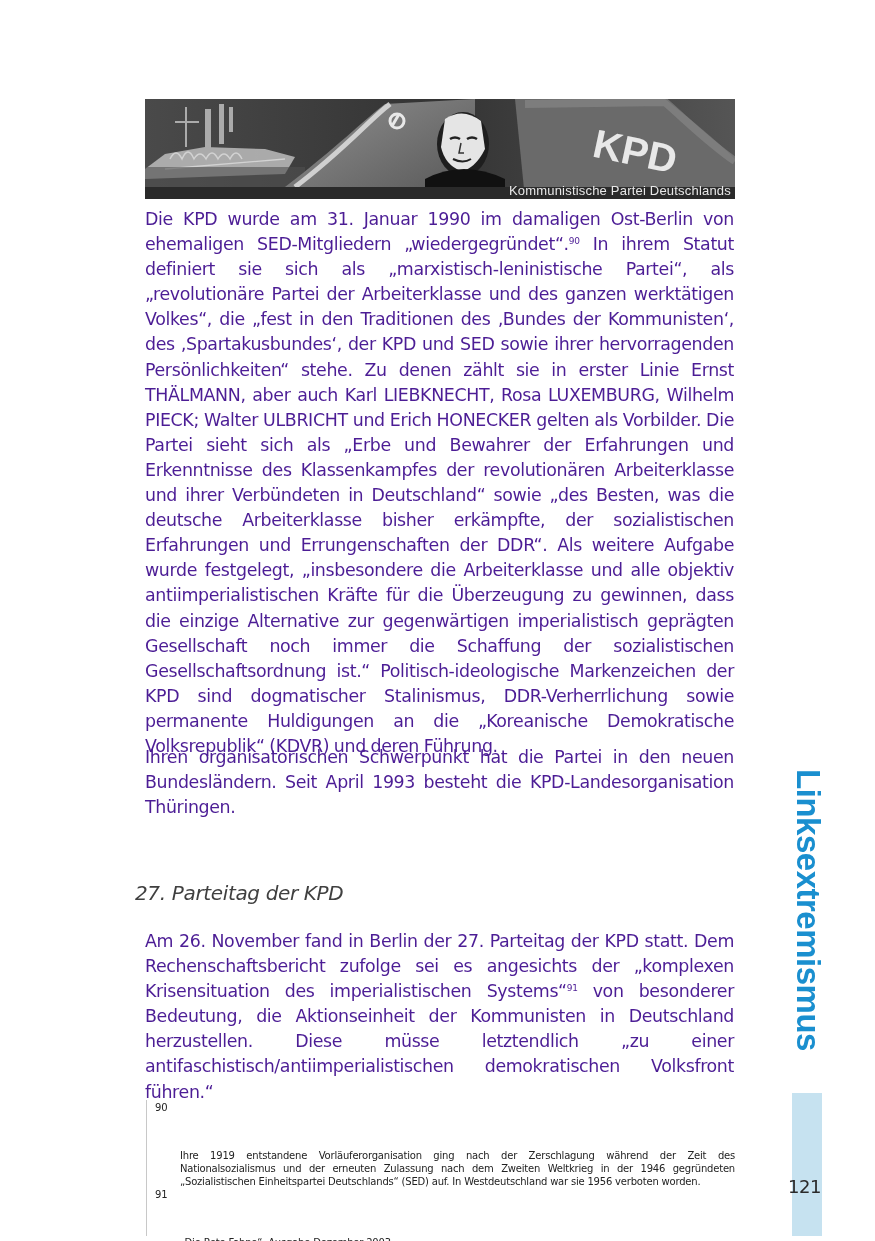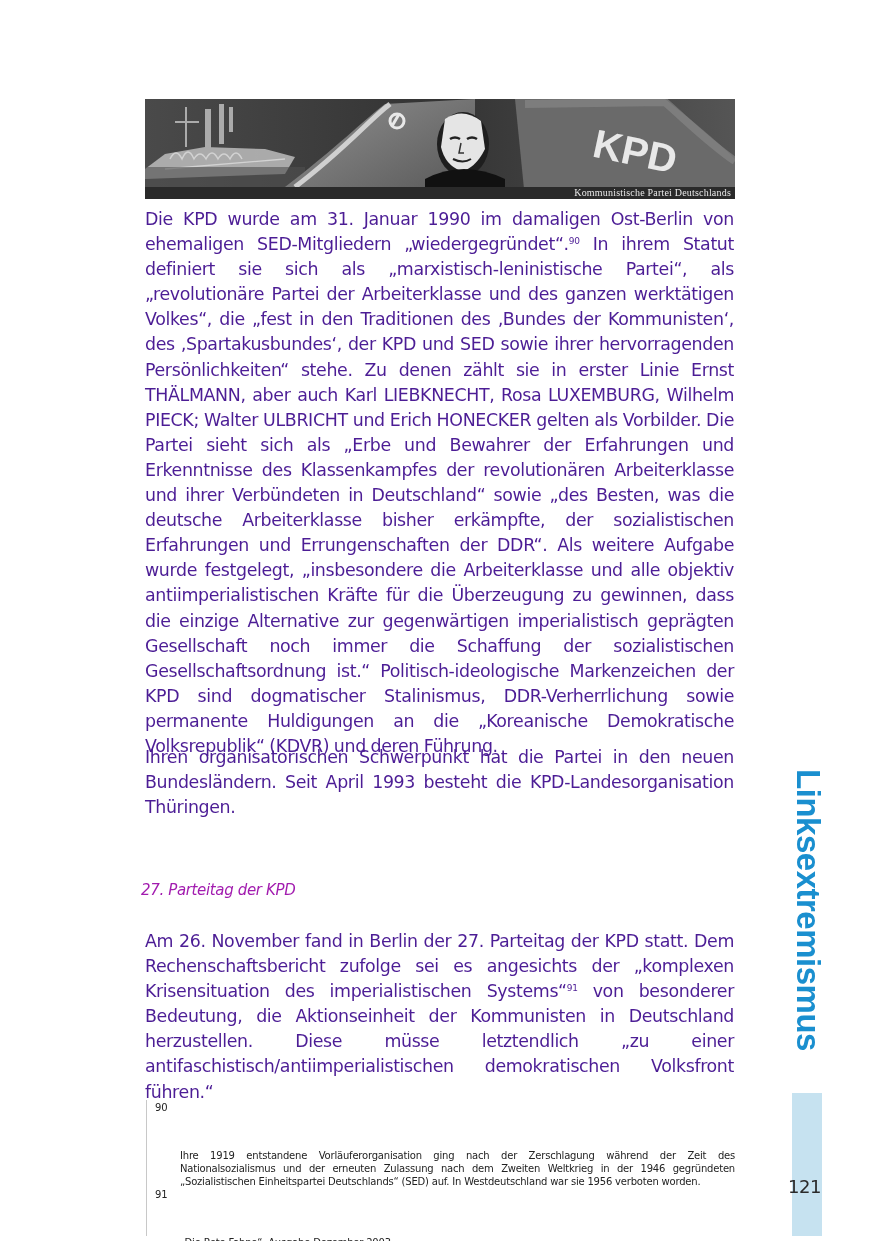--- a/index.html
+++ b/index.html
@@ -6,33 +6,33 @@
   body {
     width: 875px; height: 1241px; background: #ffffff; position: relative; overflow: hidden;
     font-family: "Liberation Sans", "DejaVu Sans", sans-serif; color: #1a1a1a;
   }
   .banner {
     position: absolute; left: 145px; top: 99px; width: 590px; height: 100px;
     background: #3a3a3a; overflow: hidden;
   }
   .banner svg { position: absolute; left: 0; top: 0; }
   .banner-caption {
-    position: absolute; right: 4px; bottom: 1px; font-size: 10px; color: #e8e8e8;
-    font-family: Liberation Serif, serif; letter-spacing: 0.2px;
+    position: absolute; right: 4px; bottom: 1px; font-size: 13px; color: #e8e8e8;
+    font-family: Liberation Sans, sans-serif; letter-spacing: 0.2px;
   }
   .body-text {
     position: absolute; left: 145px; width: 589px;
     font-family: "DejaVu Sans", sans-serif; font-size: 17.4px; line-height: 25.1px;
     text-align: justify; color: #4c1d95; letter-spacing: -0.35px; word-spacing: -0.5px;
   }
   .body-text p { margin: 0; }
   .p1 { top: 207px; }
   .p2 { top: 745px; }
-  .heading { position: absolute; left: 141px; top: 881px; font-family: "DejaVu Sans", sans-serif;
-    font-size: 15px; font-style: italic; color: #a21caf; letter-spacing: -0.35px; }
+  .heading { position: absolute; left: 135px; top: 881px; font-family: "DejaVu Sans", sans-serif;
+    font-size: 20px; font-style: italic; color: #404040; letter-spacing: -0.35px; }
   .p3 { top: 929px; }
   sup { font-size: 9px; line-height: 0; vertical-align: 6px; }
   .left-rule { position: absolute; left: 146px; top: 1100px; width: 1px; height: 136px; background: #c8c8c8; }
   .footnotes {
     position: absolute; left: 155px; top: 1101px; width: 580px;
     font-family: "DejaVu Sans", sans-serif; font-size: 10px; line-height: 13.1px; color: #222;
     letter-spacing: -0.2px;
   }
   .fn { display: flex; }
   .fn-num { width: 25px; flex: 0 0 25px; }

